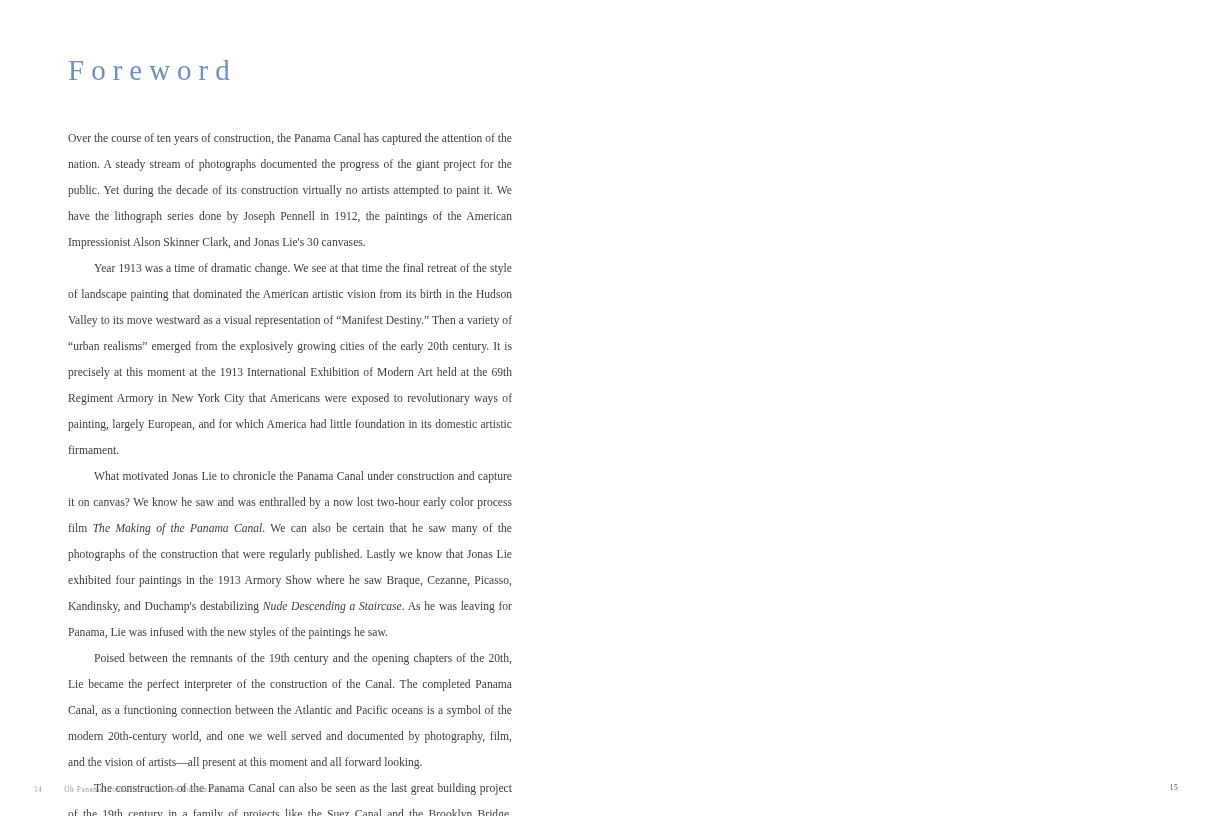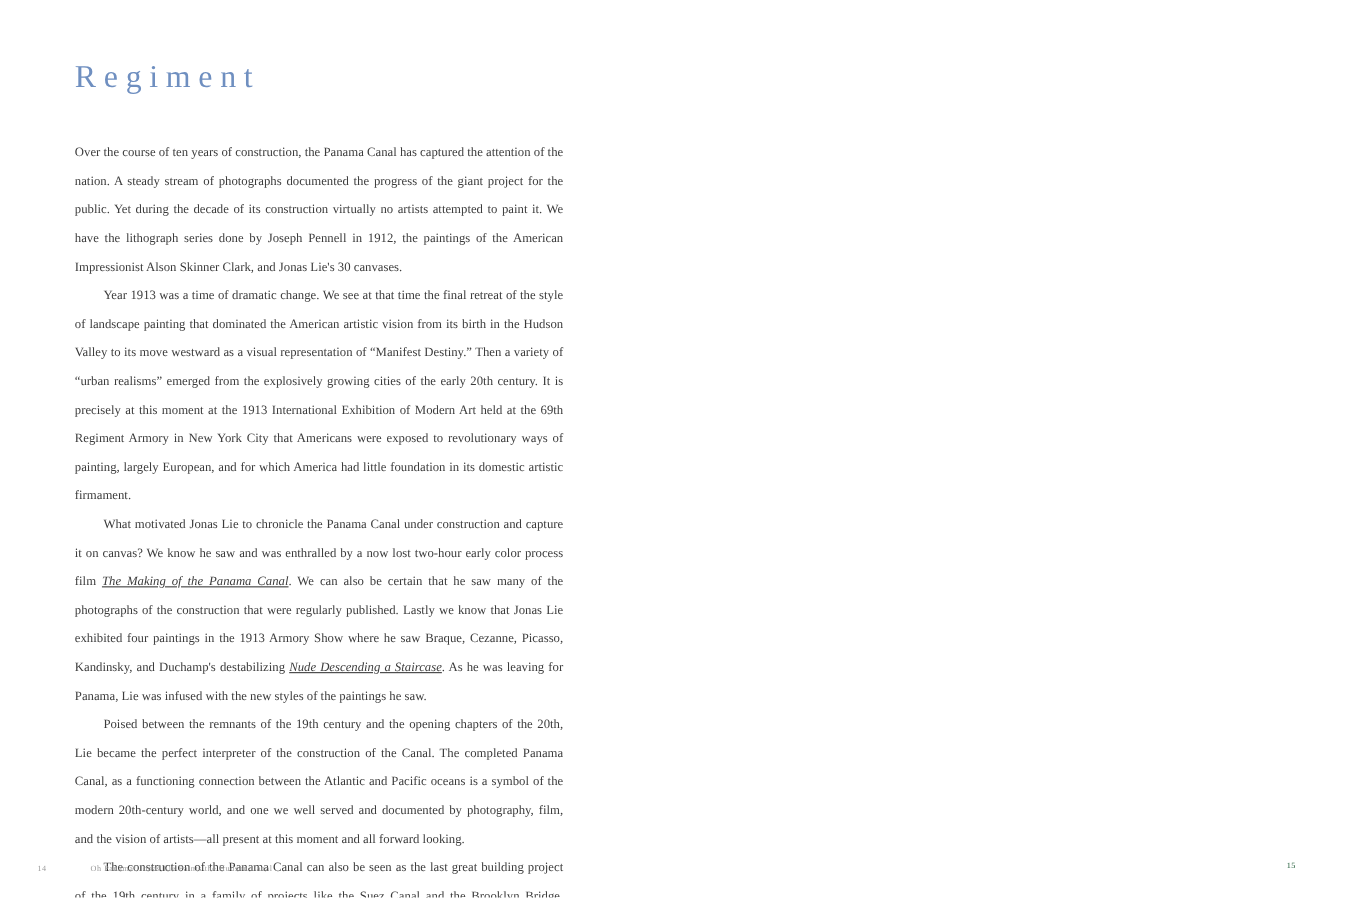--- a/index.html
+++ b/index.html
@@ -61,30 +61,30 @@
     color: #3c3c3c;
     -webkit-hyphens: none;
     hyphens: none;
   }
   p.body + p.body {
     margin-top: 0;
   }
   p.indent {
     text-indent: 26px;
   }
-  .it { font-style: italic; text-decoration: underline; }
+  .it { font-style: italic; }
 
   
   .footer-left {
     position: absolute;
     left: 34px;
     bottom: 22px;
     display: flex;
     align-items: baseline;
-    gap: 40px;
+    gap: 22px;
     color: #9a9a9a;
   }
   .folio {
     font-size: 7.4px;
     letter-spacing: 0.4px;
   }
   .running-head {
     font-size: 7.4px;
     letter-spacing: 0.55px;
   }
@@ -95,21 +95,21 @@
     color: #14532d;
   }
 </style>
 </head>
 <body>
 
 <div class="spread">
 
   <div class="page-left">
 
-    <div class="chapter-title">Regiment</div>
+    <div class="chapter-title">Foreword</div>
 
     <div class="col-left">
       <p class="body">Over the course of ten years of construction, the Panama Canal has captured the attention of the nation. A steady stream of photographs documented the progress of the giant project for the public. Yet during the decade of its construction virtually no artists attempted to paint it.  We have the lithograph series done by Joseph Pennell in 1912, the paintings of the American Impressionist Alson Skinner Clark, and Jonas Lie's 30 canvases.</p>
       <p class="body indent">Year 1913 was a time of dramatic change. We see at that time the final retreat of the style of landscape painting that dominated the American artistic vision from its birth in the Hudson Valley to its move westward as a visual representation of “Manifest Destiny.” Then a variety of “urban realisms” emerged from the explosively growing cities of the early 20th century. It is precisely at this moment at the 1913 International Exhibition of Modern Art held at the 69th Regiment Armory in New York City that Americans were exposed to revolutionary ways of painting, largely European, and for which America had little foundation in its domestic artistic firmament.</p>
       <p class="body indent"><span>What motivated Jonas Lie to chronicle the Panama Canal under construction and capture it on canvas? We know he saw and was enthralled by a now lost two-hour early color process film </span><span class="it">The Making of the Panama Canal</span><span>. We can also be certain that he saw many of the photographs of the construction that were regularly published. Lastly we know that Jonas Lie exhibited four paintings in the 1913 Armory Show where he saw Braque, Cezanne, Picasso, Kandinsky, and Duchamp's destabilizing </span><span class="it">Nude Descending a Staircase</span><span>. As he was leaving for Panama, Lie was infused with the new styles of the paintings he saw.</span></p>
       <p class="body indent">Poised between the remnants of the 19th century and the opening chapters of the 20th, Lie became the perfect interpreter of the construction of the Canal. The completed Panama Canal, as a functioning connection between the Atlantic and Pacific oceans is a symbol of the modern 20th-century world, and one we well served and documented by photography, film, and the vision of artists—all present at this moment and all forward looking.</p>
       <p class="body indent">The construction of the Panama Canal can also be seen as the last great building project of the 19th century in a family of projects like the Suez Canal and the Brooklyn Bridge. Photography and the new medium of film created a detailed reality that nevertheless failed to convey the grandeur and triumph that an enormous building feat like the Canal represented. Only a traditional form of painting that looked backwards towards the 19th century could satisfyingly portray the god-like scope of the completed Canal's achievement.  The story demanded an art form that could bring the mountains, monumental structures, and machines to the foreground, while allowing the thousands of lives lost during the construction to recede into the background.  Lie's work portrays triumph, not process. The last quarter of the 19th</p>
     </div>
 
     <div class="footer-left">

